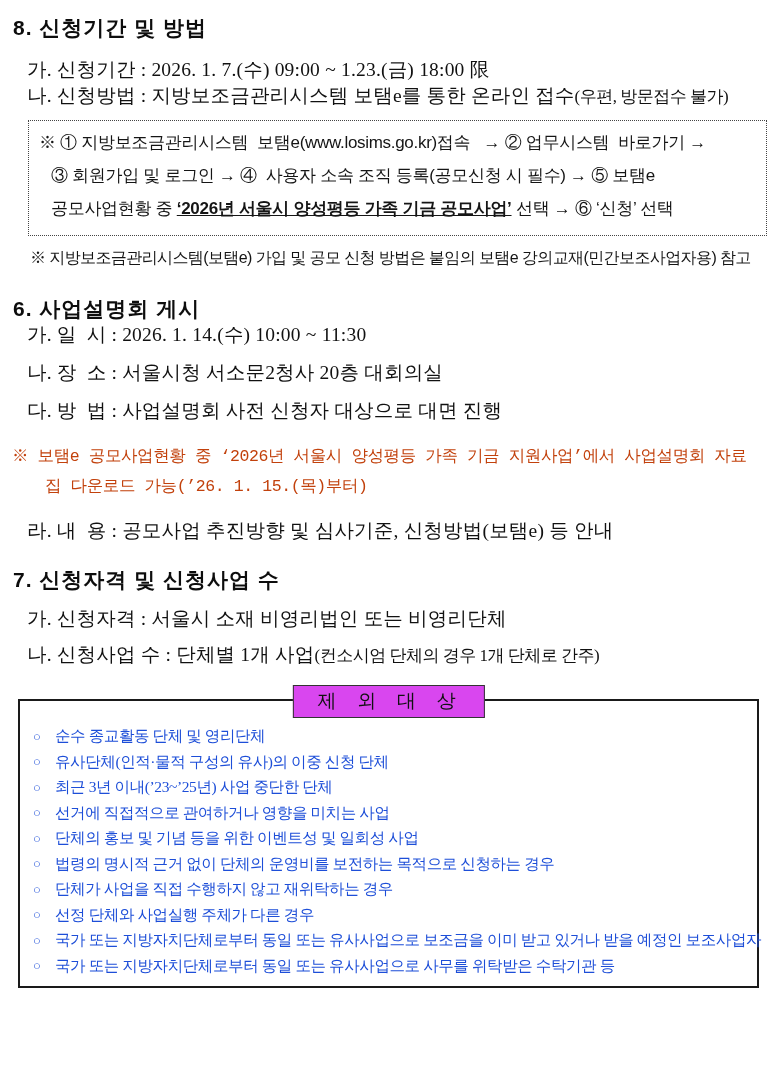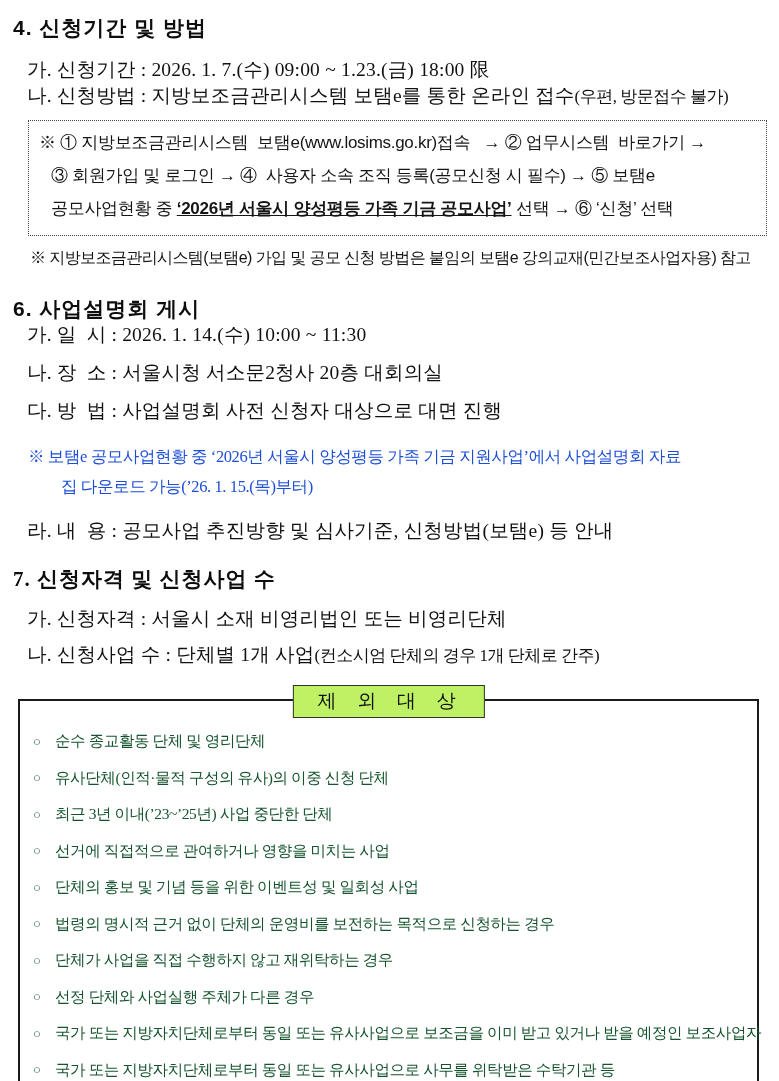--- a/index.html
+++ b/index.html
@@ -5,21 +5,21 @@
   html,body{margin:0;padding:0;background:#ffffff;}
   body{width:779px;height:1081px;overflow:hidden;color:#111;
        font-family:"Liberation Serif", serif;}
   .page{position:relative;width:779px;height:1081px;background:#fff;}
 
   .heading{font-family:"Liberation Sans", sans-serif;font-weight:bold;
            font-size:21px;line-height:27px;letter-spacing:1px;color:#0d0d0d;
            white-space:pre-wrap;}
   .h5{margin:14px 0 0 13px;}
   .h6{margin:26px 0 0 13px;}
-  .h7{margin:22px 0 0 13px;font-family:Liberation Serif, serif;}
+  .h7{margin:22px 0 0 13px;}
 
   .body-line{font-size:19.5px;line-height:26px;white-space:pre;
              margin-left:27px;letter-spacing:.2px;}
   .mt16{margin-top:16px;} .mt13{margin-top:13px;} .mt12{margin-top:12px;}
   .mt17{} .mt10{margin-top:10px;}
   .mt16b{}
   .paren{font-size:17px;letter-spacing:-.5px;}
 
   .blue-note{margin:15px 0 0 30px;font-family:"Liberation Sans", sans-serif;
              font-size:17px;line-height:24px;color:#2222cc;white-space:pre;
@@ -29,43 +29,43 @@
   .proc-box{margin:10px 0 0 28px;width:723px;border:1px dotted #444;
             padding:5px 4px 10px 10px;font-family:"Liberation Sans", sans-serif;
             font-size:17px;color:#151515;}
   .proc-line{line-height:33px;white-space:pre;letter-spacing:-.3px;}
   .proc-indent{padding-left:12px;}
   .proc-line .bu{font-weight:bold;text-decoration:underline;}
 
   .note{margin:11px 0 0 30px;font-family:"Liberation Sans", sans-serif;
         font-size:16px;line-height:22px;letter-spacing:-.6px;color:#151515;
         white-space:pre;}
-  .note2{margin:18px 0 0 28px;font-family:Liberation Serif, serif;
-         font-size:16.5px;line-height:30px;letter-spacing:-.4px;color:#1d4ed8;}
+  .note2{margin:18px 0 0 12px;font-family:Liberation Mono, monospace;
+         font-size:16.5px;line-height:30px;letter-spacing:-.4px;color:#c2410c;}
   .note2 .ln{white-space:pre;}
   .note2 .ln2{padding-left:33px;}
 
   .sub-line{margin:9px 0 0 148px;font-size:18.5px;line-height:26px;white-space:pre;}
 
   .excl-box{position:relative;margin:30px 0 0 18px;width:724px;
             border:2px solid #1a1a1a;padding:22px 0 8px 13px;}
   .excl-title{position:absolute;top:-16px;left:50%;transform:translateX(-50%);
-              background:#bef264;border:1.5px solid #333;padding:2px 20px 3px 24px;
+              background:#d946ef;border:1.5px solid #333;padding:2px 20px 3px 24px;
               font-size:19px;letter-spacing:8px;white-space:pre;color:#111;}
-  .excl-row{font-size:15.5px;line-height:36px;letter-spacing:-.4px;
-            white-space:nowrap;color:#14532d;}
+  .excl-row{font-size:15.5px;line-height:25px;letter-spacing:-.4px;
+            white-space:nowrap;color:#1d4ed8;}
   .excl-row .blt{display:inline-block;width:22px;font-size:13px;
                  vertical-align:0.5px;}
 </style>
 </head>
 <body>
 
 <div class="page">
 
-  <div class="heading h5">4. 신청기간 및 방법</div>
+  <div class="heading h5">8. 신청기간 및 방법</div>
 
   <div class="body-line mt16">가. 신청기간 : 2026. 1. 7.(수) 09:00 ~ 1.23.(금) 18:00 限</div>
 
 
   <div class="body-line mt17"><span>나. 신청방법 : 지방보조금관리시스템 보탬e를 통한 온라인 접수</span><span class="paren">(우편, 방문접수 불가)</span></div>
 
   <div class="proc-box">
     <div class="proc-line">※ ① 지방보조금관리시스템  보탬e(www.losims.go.kr)접속   → ② 업무시스템  바로가기 →</div>
     <div class="proc-line proc-indent">③ 회원가입 및 로그인 → ④  사용자 소속 조직 등록(공모신청 시 필수) → ⑤ 보탬e</div>
     <div class="proc-line proc-indent"><span>공모사업현황 중 </span><span class="bu">‘2026년 서울시 양성평등 가족 기금 공모사업’</span><span> 선택 → ⑥ ‘신청’ 선택</span></div>

